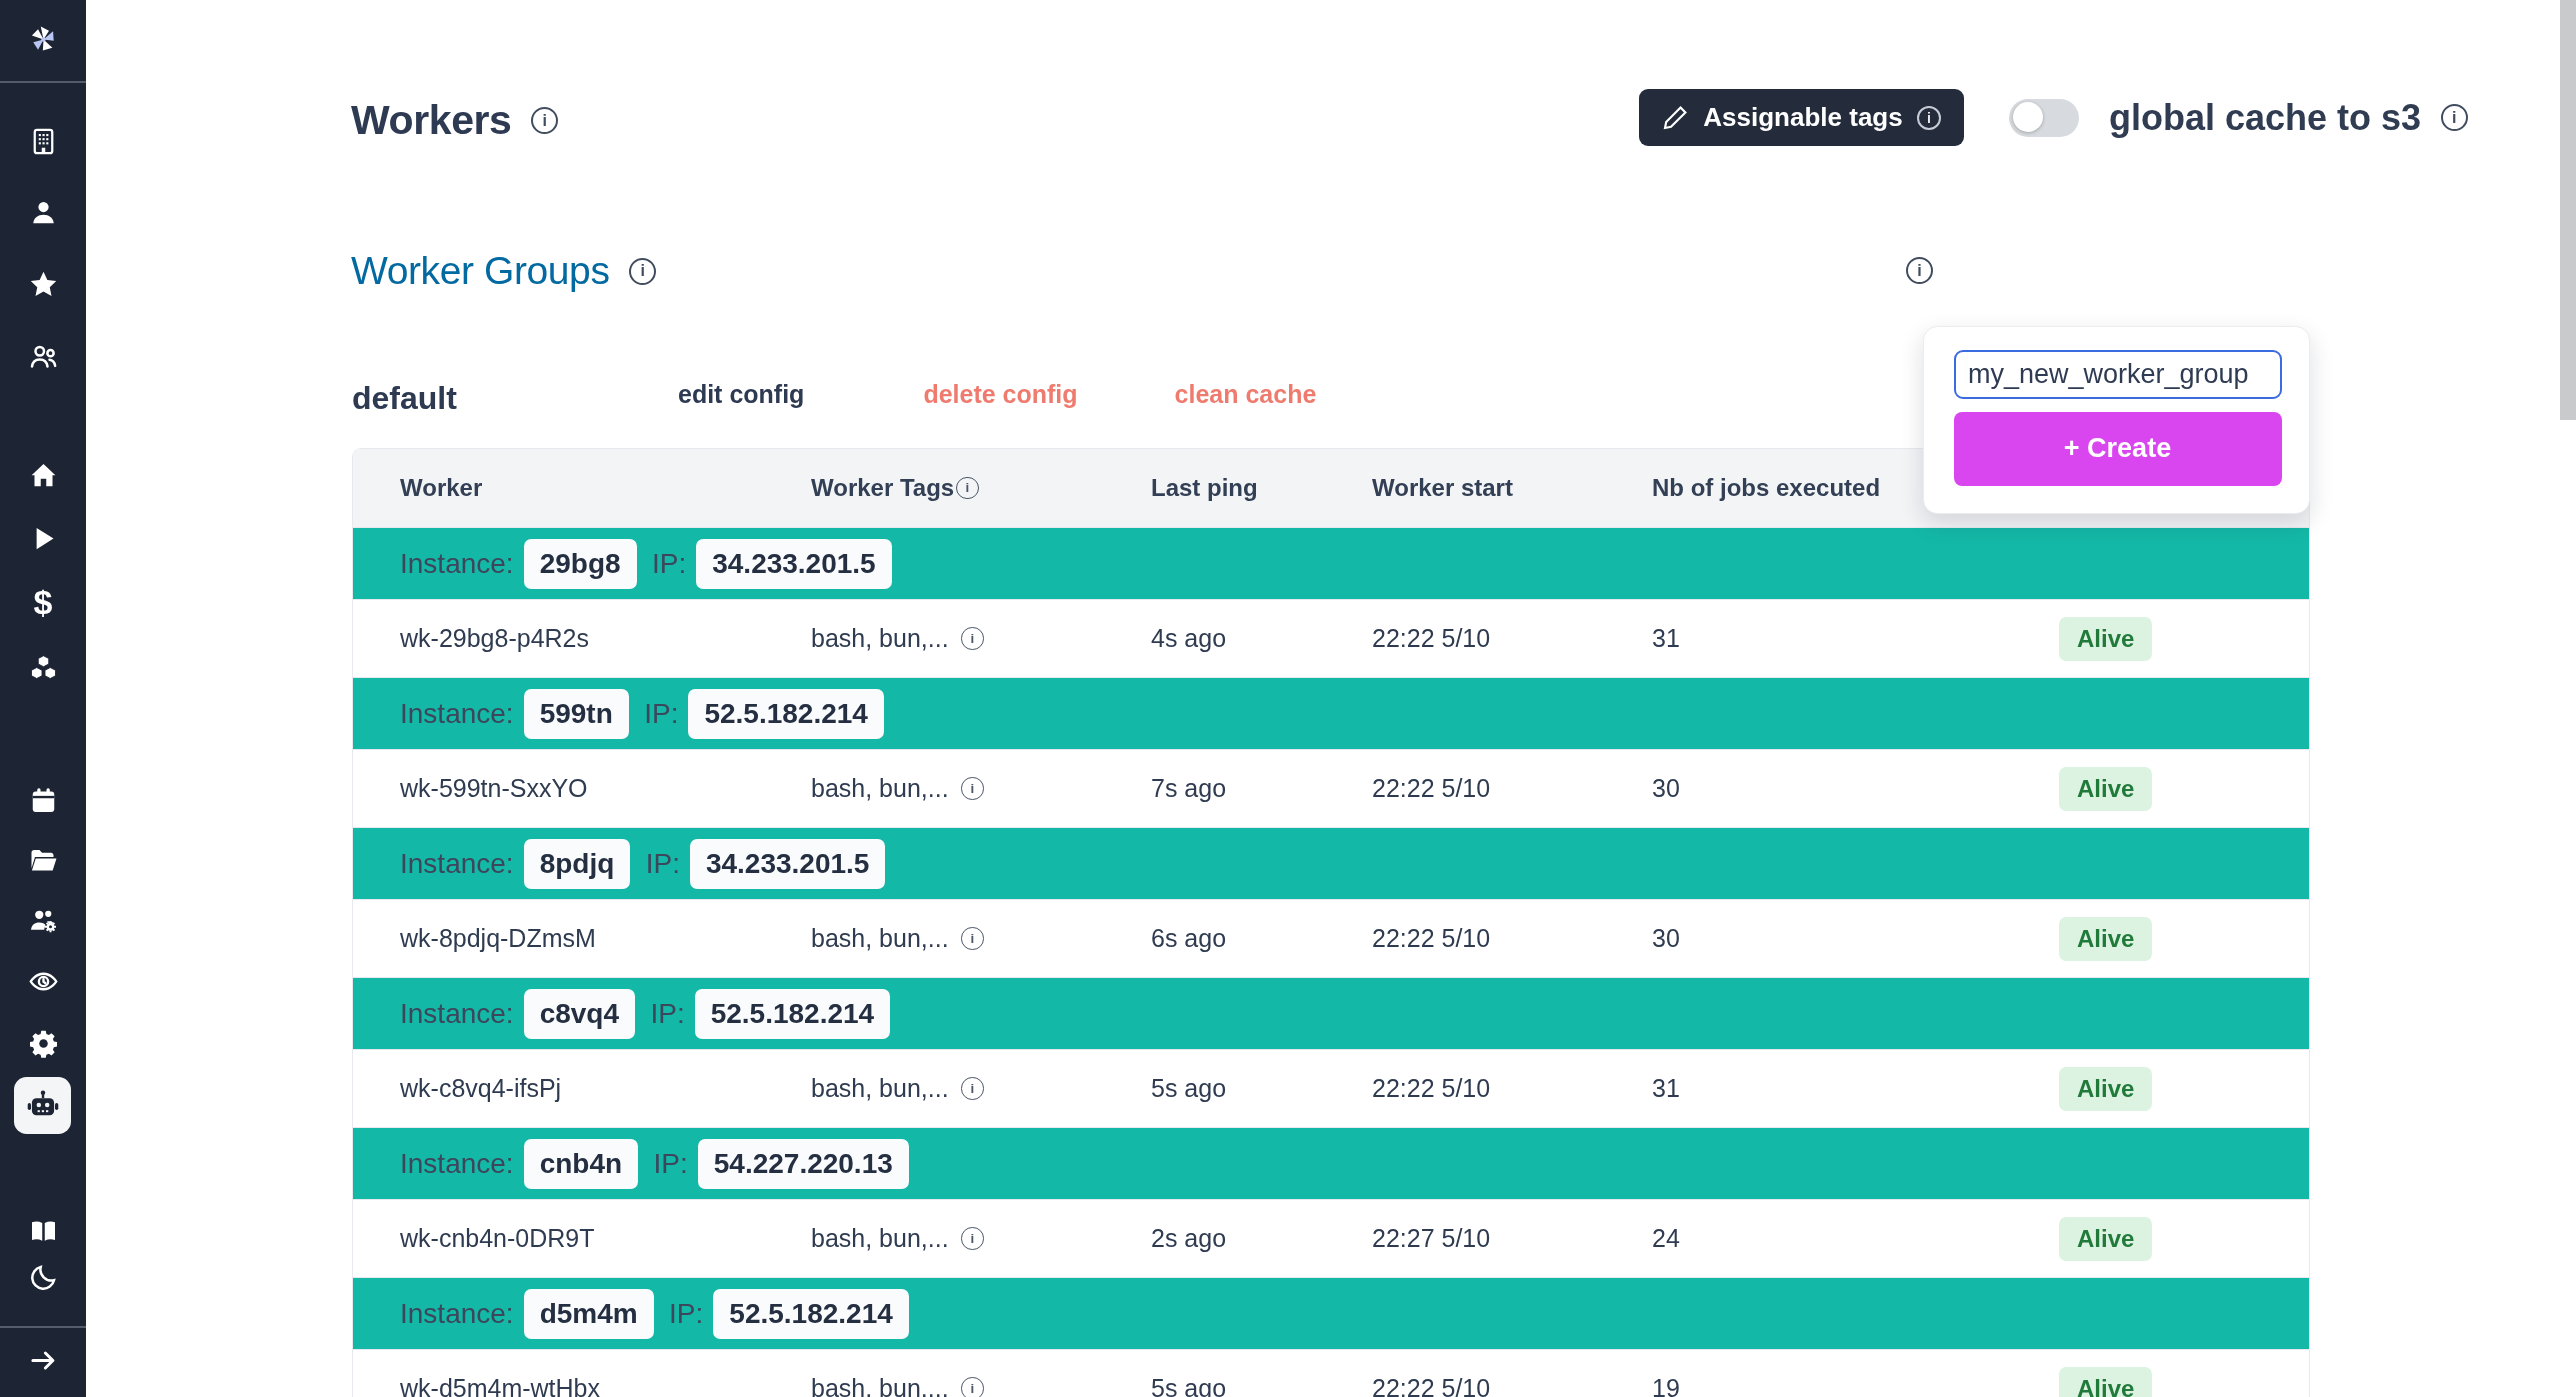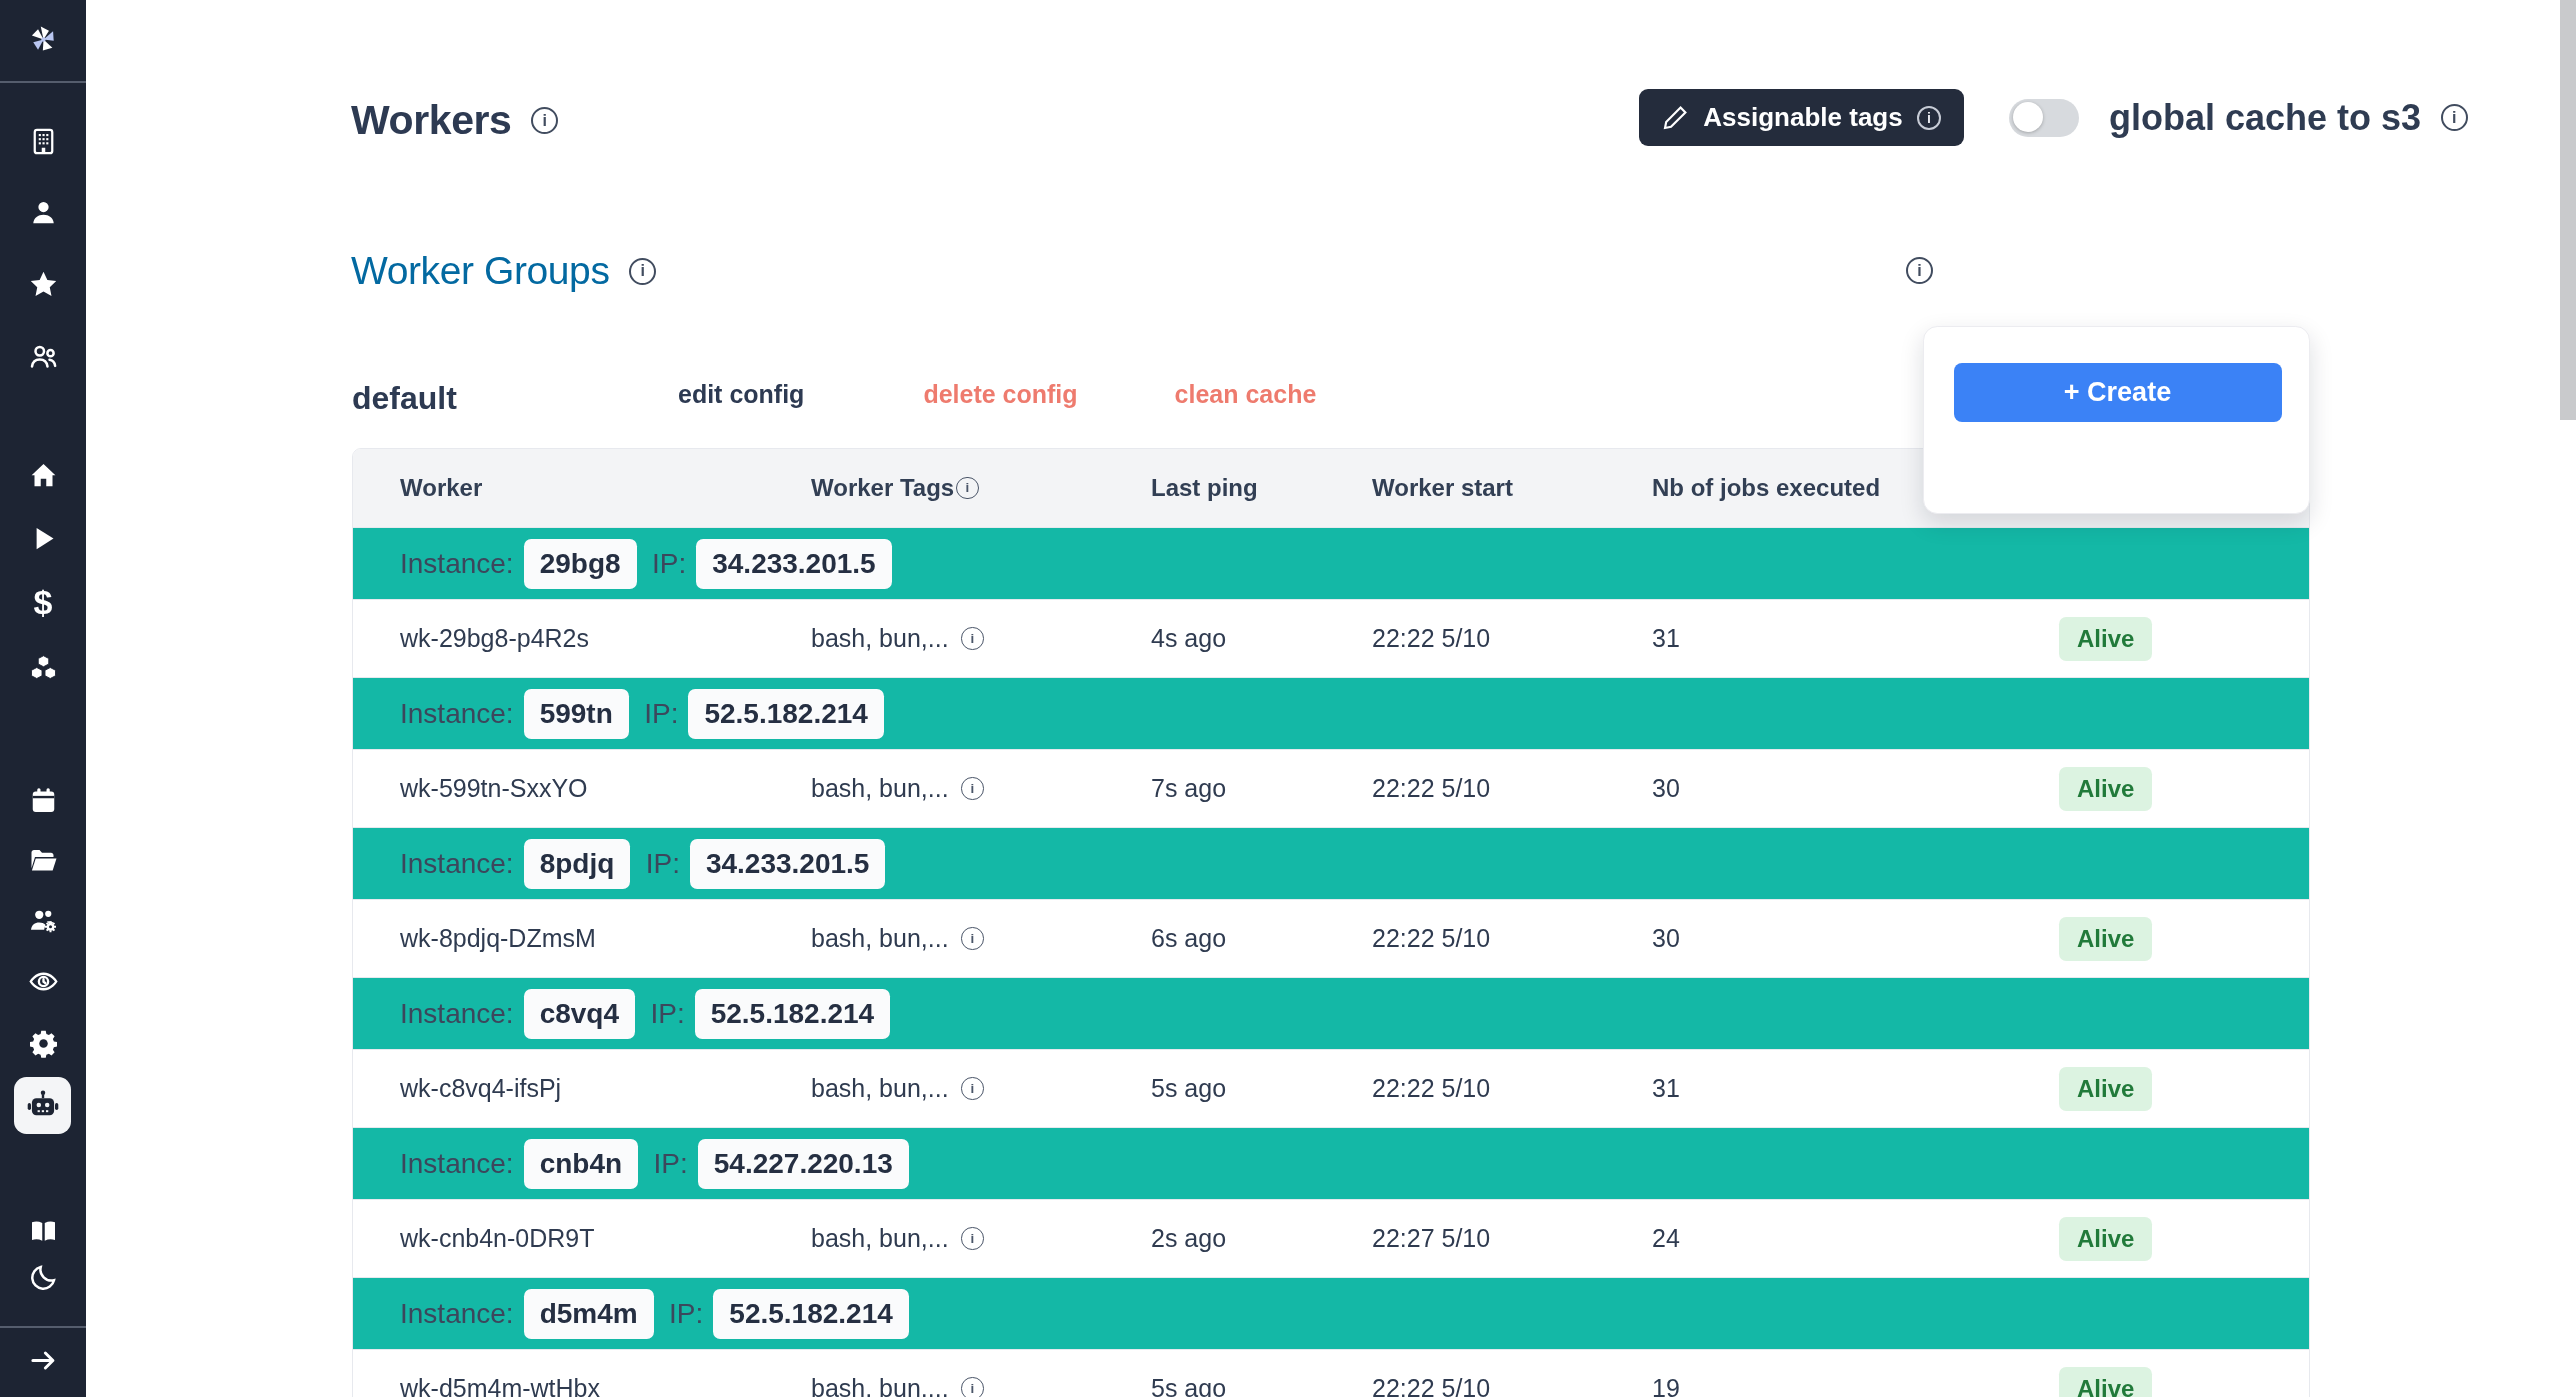--- a/index.html
+++ b/index.html
@@ -49,21 +49,21 @@
   .btn-blue { background:#6b86ab; color:#fff; border:none; border-radius:9px; height:57px;
               padding:0 25px; font-size:27px; font-weight:700; cursor:pointer; }
 
   
   .popup { position:absolute; left:1923px; top:326px; width:387px; height:188px; background:#fff;
            border:0.9px solid #ececf0; border-radius:14.3px; z-index:30;
            box-shadow:0 9px 25px rgba(15,23,42,.14); padding:23px 29.5px; }
   .popup-input { width:328px; height:49px; border:2.7px solid #3b6be0; border-radius:9px;
                  font-size:27px; color:#2f3b52; padding:0 12.5px;
                  font-family:"Liberation Sans", sans-serif; outline:none; display:block; }
-  .popup-create { width:328px; height:59px; margin-top:12.5px; background:#3b82f6; color:#fff;
+  .popup-create { width:328px; height:74px; margin-top:12.5px; background:#d946ef; color:#fff;
                   border:none; border-radius:8px; font-size:27px; font-weight:700; cursor:pointer; }
 
   
   .group-row { position:absolute; left:352px; top:380px; display:flex; align-items:flex-start; }
   .group-name { font-size:32px; font-weight:700; color:#2d3a52; width:326px; }
   .link-action { font-size:25px; font-weight:700; cursor:pointer; }
   .link-dark { color:#2d3a52; margin-right:119px; }
   .link-red  { color:#ee7b6e; margin-right:97px; }
 
   
@@ -269,20 +269,21 @@
 <div class="wg-title-row">
   <h2 class="wg-title">Worker Groups</h2>
   <span class="info-circle info-lg">i</span>
 </div>
 
 <div class="wg-actions">
   <span class="info-circle info-lg" style="border-width:2.7px">i</span>
 </div>
 
 <div class="popup">
+  <input class="popup-input" value="my_new_worker_group" style="">
   <button class="popup-create">+ Create</button>
 </div>
 
 <div class="group-row">
   <span class="group-name">default</span>
   <span class="link-action link-dark">edit config</span>
   <span class="link-action link-red">delete config</span>
   <span class="link-action link-red">clean cache</span>
 </div>
 

